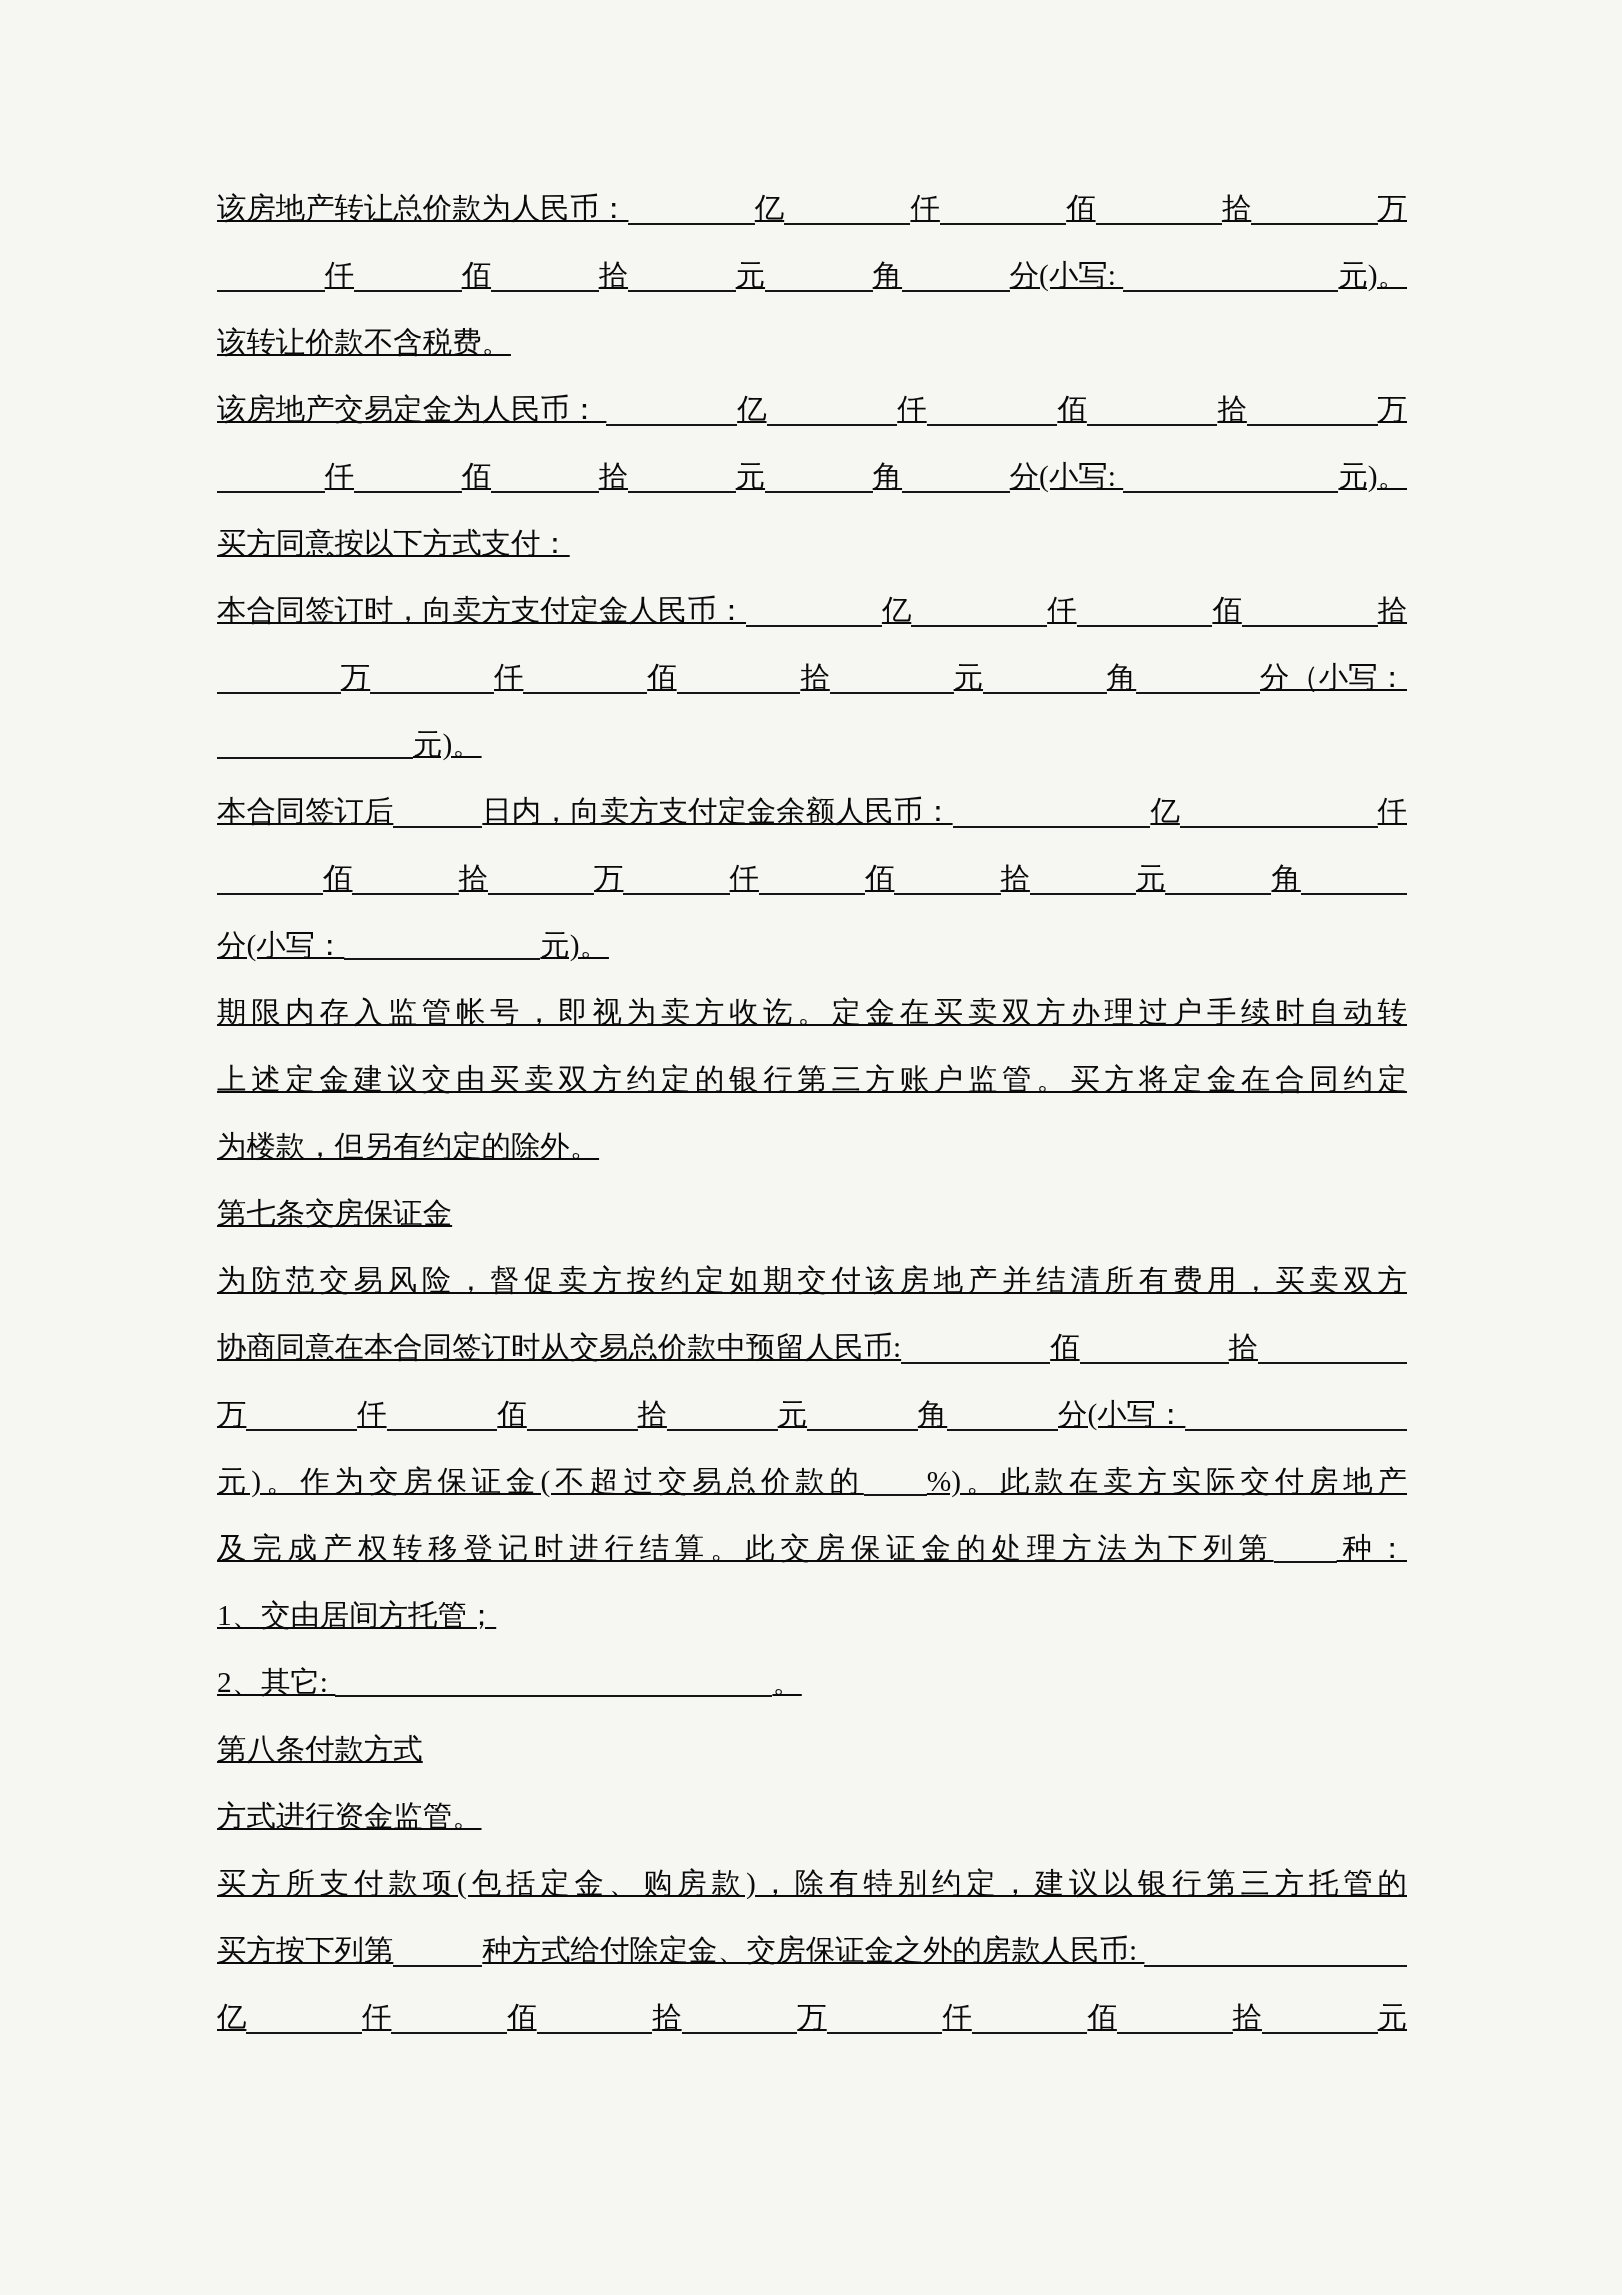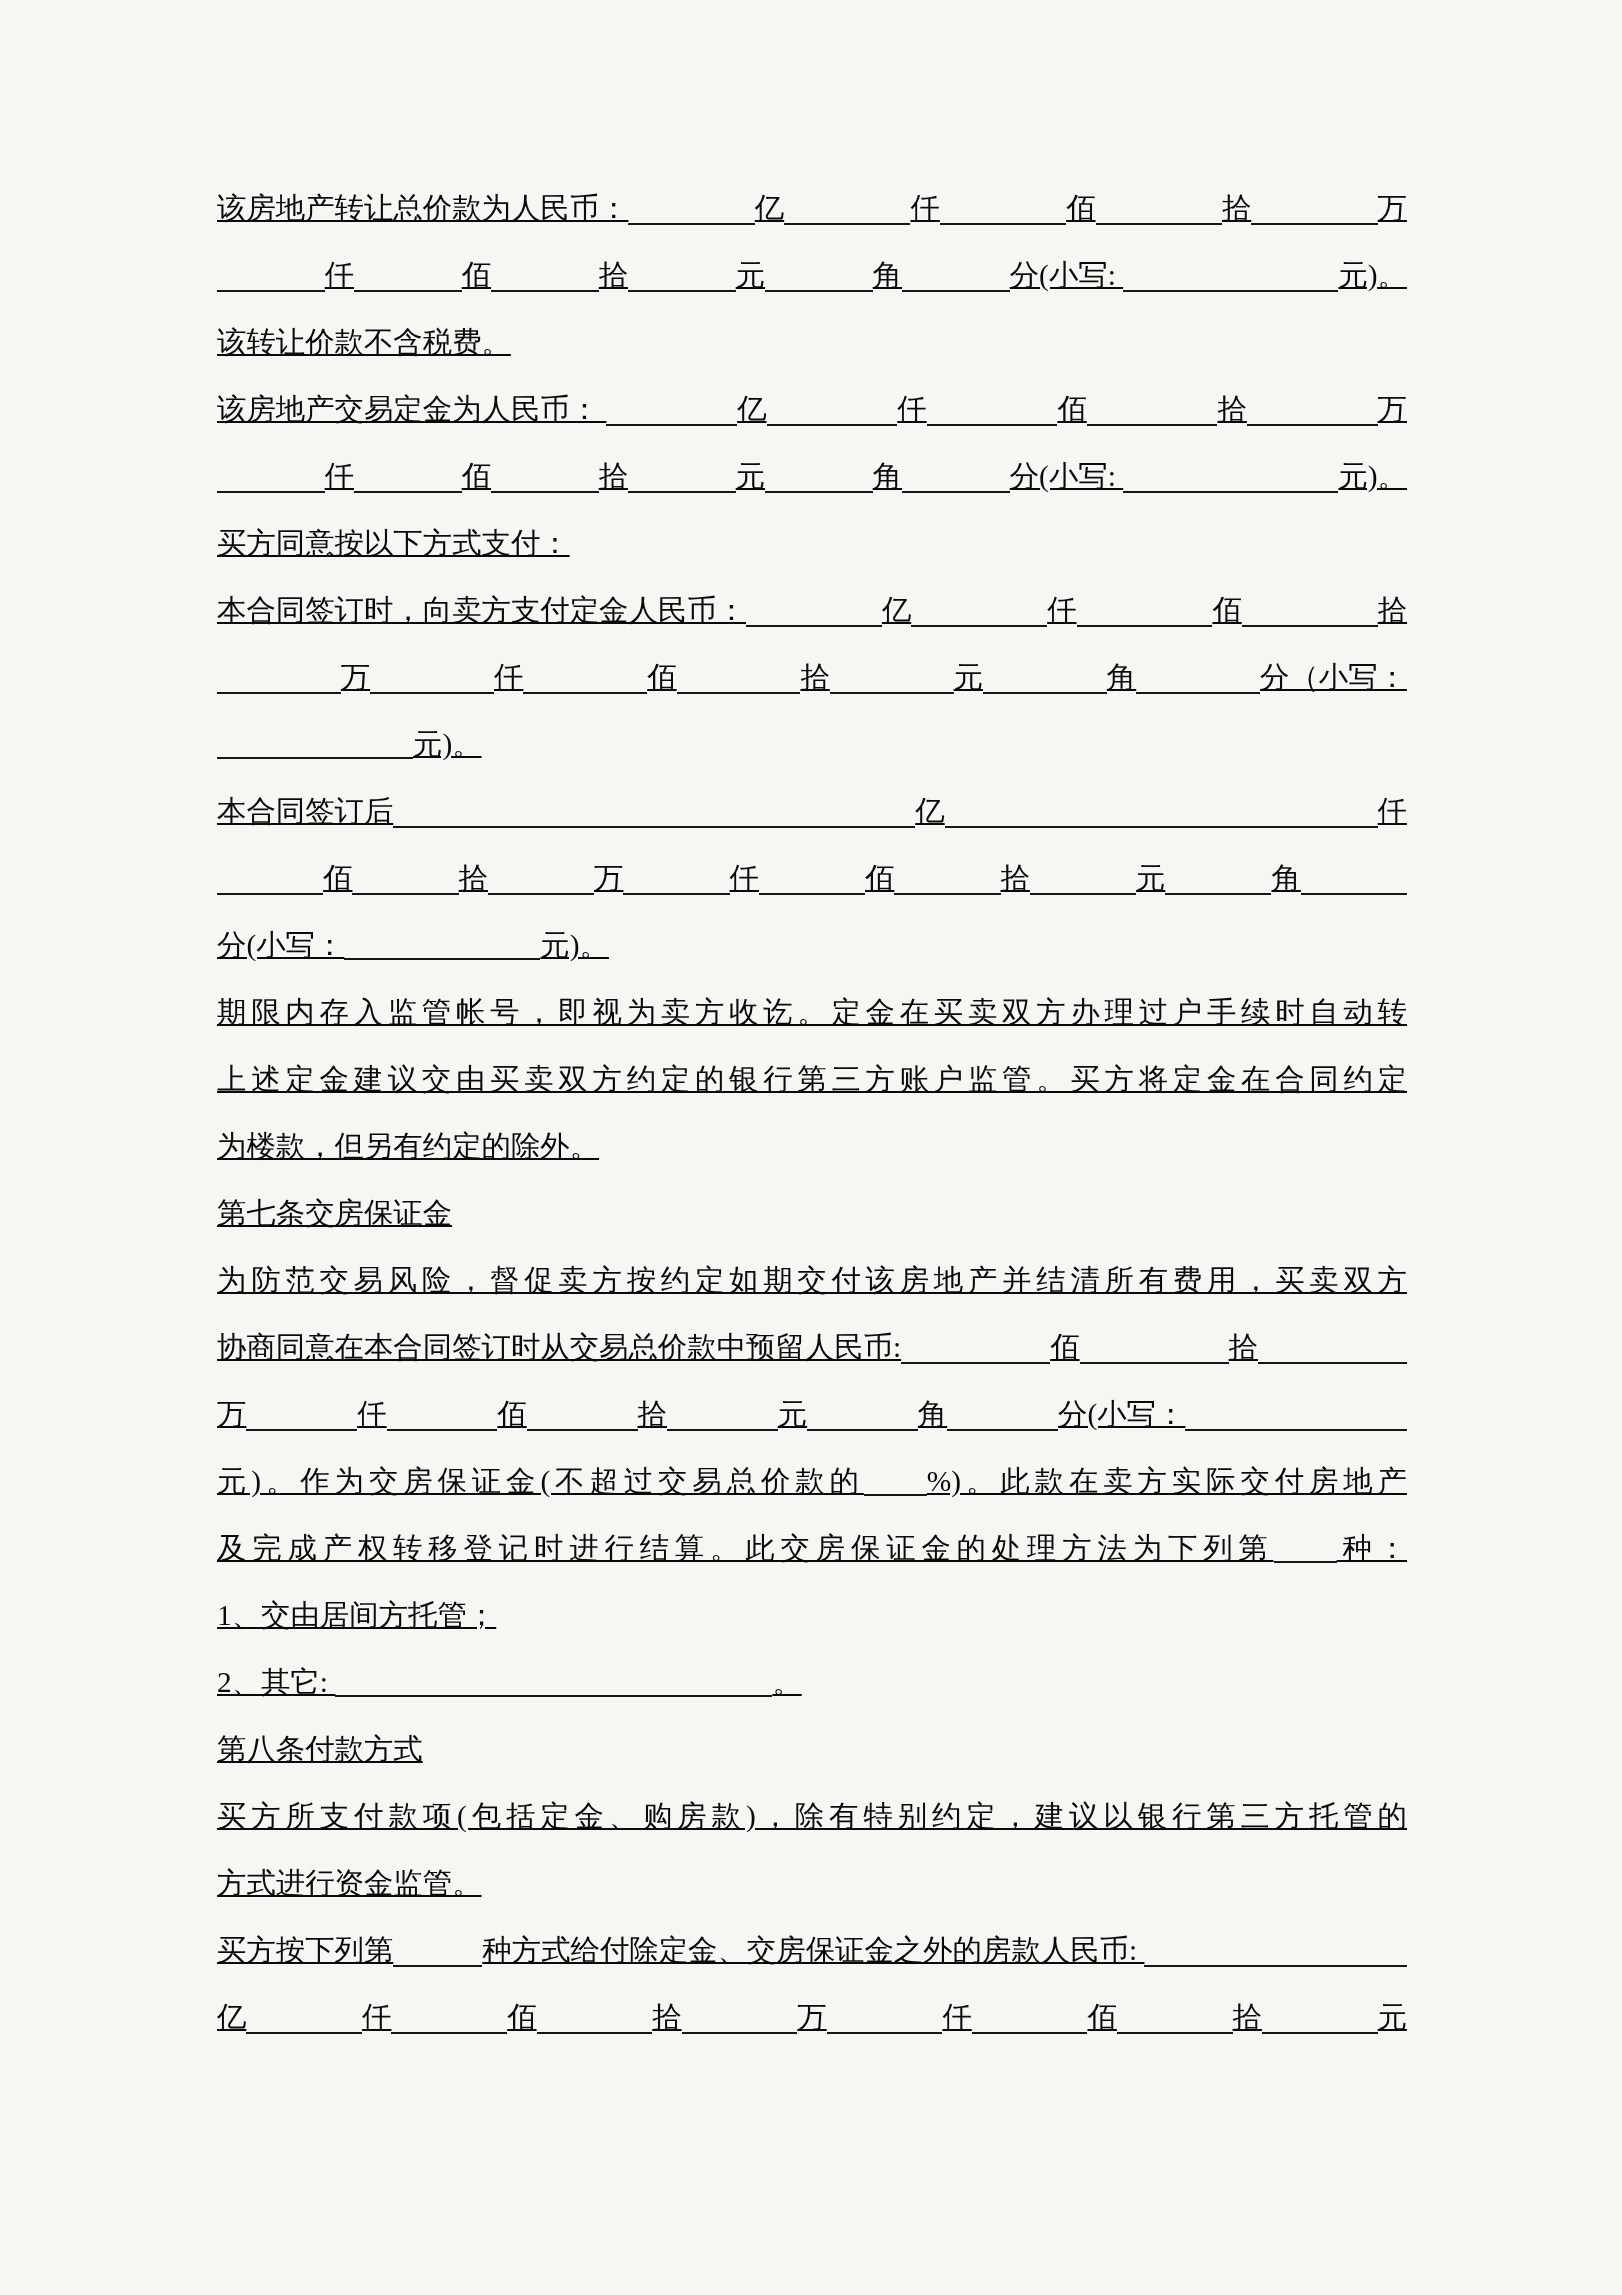--- a/index.html
+++ b/index.html
@@ -68,33 +68,33 @@
 <div class="page" style="color: rgb(10, 10, 10); text-decoration: underline;">
     <div class="line flex"><span class="txt">该房地产转让总价款为人民币：</span><span class="u g" style="border-bottom-color: rgb(22, 22, 22);"></span><span class="txt">亿</span><span class="u g" style="border-bottom-color: rgb(22, 22, 22);"></span><span class="txt">仟</span><span class="u g" style="border-bottom-color: rgb(22, 22, 22);"></span><span class="txt">佰</span><span class="u g" style="border-bottom-color: rgb(22, 22, 22);"></span><span class="txt">拾</span><span class="u g" style="border-bottom-color: rgb(22, 22, 22);"></span><span class="txt">万</span></div>
     <div class="line flex"><span class="u g" style="border-bottom-color: rgb(22, 22, 22);"></span><span class="txt">仟</span><span class="u g" style="border-bottom-color: rgb(22, 22, 22);"></span><span class="txt">佰</span><span class="u g" style="border-bottom-color: rgb(22, 22, 22);"></span><span class="txt">拾</span><span class="u g" style="border-bottom-color: rgb(22, 22, 22);"></span><span class="txt">元</span><span class="u g" style="border-bottom-color: rgb(22, 22, 22);"></span><span class="txt">角</span><span class="u g" style="border-bottom-color: rgb(22, 22, 22);"></span><span class="txt">分(小写: </span><span class="u g2" style="border-bottom-color: rgb(22, 22, 22);"></span><span class="txt">元)。</span></div>
     <div class="line plain"><span class="txt">该转让价款不含税费。</span></div>
     <div class="line flex"><span class="txt">该房地产交易定金为人民币： </span><span class="u g" style="border-bottom-color: rgb(22, 22, 22);"></span><span class="txt">亿</span><span class="u g" style="border-bottom-color: rgb(22, 22, 22);"></span><span class="txt">仟</span><span class="u g" style="border-bottom-color: rgb(22, 22, 22);"></span><span class="txt">佰</span><span class="u g" style="border-bottom-color: rgb(22, 22, 22);"></span><span class="txt">拾</span><span class="u g" style="border-bottom-color: rgb(22, 22, 22);"></span><span class="txt">万</span></div>
     <div class="line flex"><span class="u g" style="border-bottom-color: rgb(22, 22, 22);"></span><span class="txt">仟</span><span class="u g" style="border-bottom-color: rgb(22, 22, 22);"></span><span class="txt">佰</span><span class="u g" style="border-bottom-color: rgb(22, 22, 22);"></span><span class="txt">拾</span><span class="u g" style="border-bottom-color: rgb(22, 22, 22);"></span><span class="txt">元</span><span class="u g" style="border-bottom-color: rgb(22, 22, 22);"></span><span class="txt">角</span><span class="u g" style="border-bottom-color: rgb(22, 22, 22);"></span><span class="txt">分(小写: </span><span class="u g2" style="border-bottom-color: rgb(22, 22, 22);"></span><span class="txt">元)。</span></div>
     <div class="line plain"><span class="txt">买方同意按以下方式支付：</span></div>
     <div class="line flex"><span class="txt">本合同签订时，向卖方支付定金人民币：</span><span class="u g" style="border-bottom-color: rgb(22, 22, 22);"></span><span class="txt">亿</span><span class="u g" style="border-bottom-color: rgb(22, 22, 22);"></span><span class="txt">仟</span><span class="u g" style="border-bottom-color: rgb(22, 22, 22);"></span><span class="txt">佰</span><span class="u g" style="border-bottom-color: rgb(22, 22, 22);"></span><span class="txt">拾</span></div>
     <div class="line flex"><span class="u g" style="border-bottom-color: rgb(22, 22, 22);"></span><span class="txt">万</span><span class="u g" style="border-bottom-color: rgb(22, 22, 22);"></span><span class="txt">仟</span><span class="u g" style="border-bottom-color: rgb(22, 22, 22);"></span><span class="txt">佰</span><span class="u g" style="border-bottom-color: rgb(22, 22, 22);"></span><span class="txt">拾</span><span class="u g" style="border-bottom-color: rgb(22, 22, 22);"></span><span class="txt">元</span><span class="u g" style="border-bottom-color: rgb(22, 22, 22);"></span><span class="txt">角</span><span class="u g" style="border-bottom-color: rgb(22, 22, 22);"></span><span class="txt">分（小写：</span></div>
     <div class="line plain"><span class="u m" style="border-bottom-color: rgb(22, 22, 22);"></span><span class="txt">元)。</span></div>
-    <div class="line flex"><span class="txt">本合同签订后</span><span class="u s" style="border-bottom-color: rgb(22, 22, 22);"></span><span class="u g" style="border-bottom-color: rgb(22, 22, 22);"></span><span class="txt">亿</span><span class="u g" style="border-bottom-color: rgb(22, 22, 22);"></span><span class="txt">仟</span></div>
+    <div class="line flex"><span class="txt">本合同签订后</span><span class="u s" style="border-bottom-color: rgb(22, 22, 22);"></span><span class="txt">日内，向卖方支付定金余额人民币：</span><span class="u g" style="border-bottom-color: rgb(22, 22, 22);"></span><span class="txt">亿</span><span class="u g" style="border-bottom-color: rgb(22, 22, 22);"></span><span class="txt">仟</span></div>
     <div class="line flex"><span class="u g" style="border-bottom-color: rgb(22, 22, 22);"></span><span class="txt">佰</span><span class="u g" style="border-bottom-color: rgb(22, 22, 22);"></span><span class="txt">拾</span><span class="u g" style="border-bottom-color: rgb(22, 22, 22);"></span><span class="txt">万</span><span class="u g" style="border-bottom-color: rgb(22, 22, 22);"></span><span class="txt">仟</span><span class="u g" style="border-bottom-color: rgb(22, 22, 22);"></span><span class="txt">佰</span><span class="u g" style="border-bottom-color: rgb(22, 22, 22);"></span><span class="txt">拾</span><span class="u g" style="border-bottom-color: rgb(22, 22, 22);"></span><span class="txt">元</span><span class="u g" style="border-bottom-color: rgb(22, 22, 22);"></span><span class="txt">角</span><span class="u g" style="border-bottom-color: rgb(22, 22, 22);"></span></div>
     <div class="line plain"><span class="txt">分(小写：</span><span class="u m" style="border-bottom-color: rgb(22, 22, 22);"></span><span class="txt">元)。</span></div>
     <div class="line just"><span class="txt">期限内存入监管帐号，即视为卖方收讫。定金在买卖双方办理过户手续时自动转</span></div>
     <div class="line just"><span class="txt">上述定金建议交由买卖双方约定的银行第三方账户监管。买方将定金在合同约定</span></div>
     <div class="line plain"><span class="txt">为楼款，但另有约定的除外。</span></div>
     <div class="line plain"><span class="txt">第七条交房保证金</span></div>
     <div class="line just"><span class="txt">为防范交易风险，督促卖方按约定如期交付该房地产并结清所有费用，买卖双方</span></div>
     <div class="line flex"><span class="txt">协商同意在本合同签订时从交易总价款中预留人民币:</span><span class="u g" style="border-bottom-color: rgb(22, 22, 22);"></span><span class="txt">佰</span><span class="u g" style="border-bottom-color: rgb(22, 22, 22);"></span><span class="txt">拾</span><span class="u g" style="border-bottom-color: rgb(22, 22, 22);"></span></div>
     <div class="line flex"><span class="txt">万</span><span class="u g" style="border-bottom-color: rgb(22, 22, 22);"></span><span class="txt">仟</span><span class="u g" style="border-bottom-color: rgb(22, 22, 22);"></span><span class="txt">佰</span><span class="u g" style="border-bottom-color: rgb(22, 22, 22);"></span><span class="txt">拾</span><span class="u g" style="border-bottom-color: rgb(22, 22, 22);"></span><span class="txt">元</span><span class="u g" style="border-bottom-color: rgb(22, 22, 22);"></span><span class="txt">角</span><span class="u g" style="border-bottom-color: rgb(22, 22, 22);"></span><span class="txt">分(小写：</span><span class="u g2" style="border-bottom-color: rgb(22, 22, 22);"></span></div>
     <div class="line just"><span class="txt">元)。作为交房保证金(不超过交易总价款的</span><span class="u xs" style="border-bottom-color: rgb(22, 22, 22);"></span><span class="txt">%)。此款在卖方实际交付房地产</span></div>
     <div class="line just"><span class="txt">及完成产权转移登记时进行结算。此交房保证金的处理方法为下列第</span><span class="u xs" style="border-bottom-color: rgb(22, 22, 22);"></span><span class="txt">种：</span></div>
     <div class="line plain"><span class="txt">1、交由居间方托管；</span></div>
     <div class="line plain"><span class="txt">2、其它: </span><span class="u l" style="border-bottom-color: rgb(22, 22, 22);"></span><span class="txt">。</span></div>
     <div class="line plain"><span class="txt">第八条付款方式</span></div>
+    <div class="line plain"><span class="txt">方式进行资金监管。</span></div>
     <div class="line just"><span class="txt">买方所支付款项(包括定金、购房款)，除有特别约定，建议以银行第三方托管的</span></div>
-    <div class="line plain"><span class="txt">方式进行资金监管。</span></div>
     <div class="line flex"><span class="txt">买方按下列第</span><span class="u s" style="border-bottom-color: rgb(22, 22, 22);"></span><span class="txt">种方式给付除定金、交房保证金之外的房款人民币: </span><span class="u g" style="border-bottom-color: rgb(22, 22, 22);"></span></div>
     <div class="line flex"><span class="txt">亿</span><span class="u g" style="border-bottom-color: rgb(22, 22, 22);"></span><span class="txt">仟</span><span class="u g" style="border-bottom-color: rgb(22, 22, 22);"></span><span class="txt">佰</span><span class="u g" style="border-bottom-color: rgb(22, 22, 22);"></span><span class="txt">拾</span><span class="u g" style="border-bottom-color: rgb(22, 22, 22);"></span><span class="txt">万</span><span class="u g" style="border-bottom-color: rgb(22, 22, 22);"></span><span class="txt">仟</span><span class="u g" style="border-bottom-color: rgb(22, 22, 22);"></span><span class="txt">佰</span><span class="u g" style="border-bottom-color: rgb(22, 22, 22);"></span><span class="txt">拾</span><span class="u g" style="border-bottom-color: rgb(22, 22, 22);"></span><span class="txt">元</span></div>
   </div>
 
 
 </body></html>

